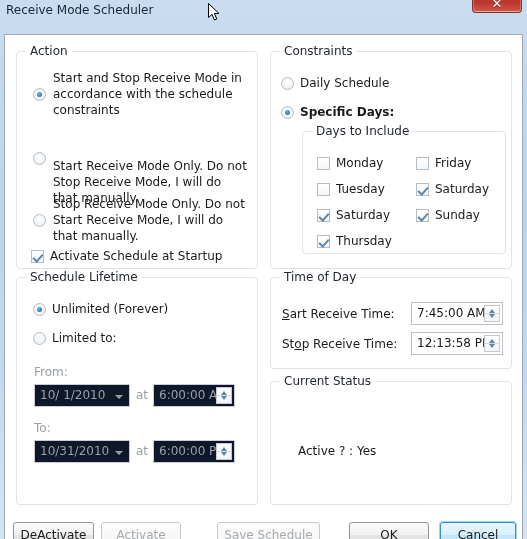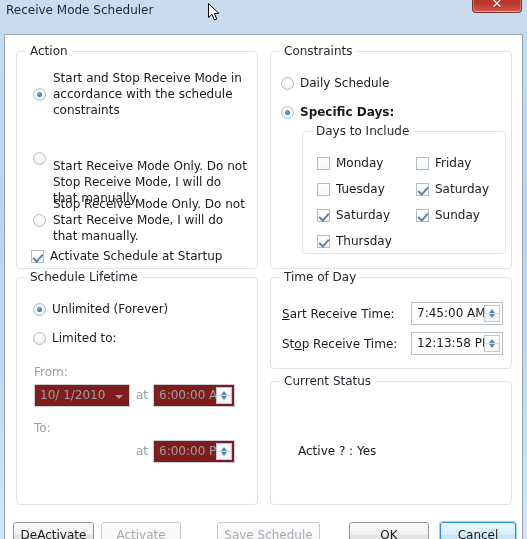--- a/index.html
+++ b/index.html
@@ -146,21 +146,21 @@
   
   .field {
     position: absolute;
     box-sizing: border-box;
     border: 1px solid #b9c0c7;
     background: #ffffff;
     height: 23px;
     font-size: 12px;
     color: #1a1a1a;
   }
-  .field.disabled { color: #9aa0a6; background: #7f1d1d; border-color: #c9ced3; }
+  .field.disabled { color: #9aa0a6; background: #0f172a; border-color: #c9ced3; }
   .field .value {
     position: absolute;
     left: 5px;
     top: 3px;
     white-space: nowrap;
   }
   .dropdown-arrow {
     position: absolute;
     right: 6px; top: 10px;
     width: 0; height: 0;
@@ -310,20 +310,24 @@
       <div class="static-label disabled" style="left:119px; top:110px;">at</div>
       <div class="field disabled" style="left:136px; top:106px; width:82px;">
         <span class="value">6:00:00 AM</span>
         <span class="spinner">
             <span class="divider"></span>
           </span>
       </div>
 
       <div class="static-label disabled" style="left:17px; top:143px;">To:</div>
 
+      <div class="field disabled" style="left:17px; top:162px; width:96px;">
+        <span class="value">10/31/2010</span>
+        <span class="dropdown-arrow"></span>
+      </div>
       <div class="static-label disabled" style="left:119px; top:166px;">at</div>
       <div class="field disabled" style="left:136px; top:162px; width:82px;">
         <span class="value">6:00:00 PM</span>
         <span class="spinner">
             <span class="divider"></span>
           </span>
       </div>
     </div>
 
     <div class="groupbox" style="left:265px; top:242px; width:242px; height:92px;">

